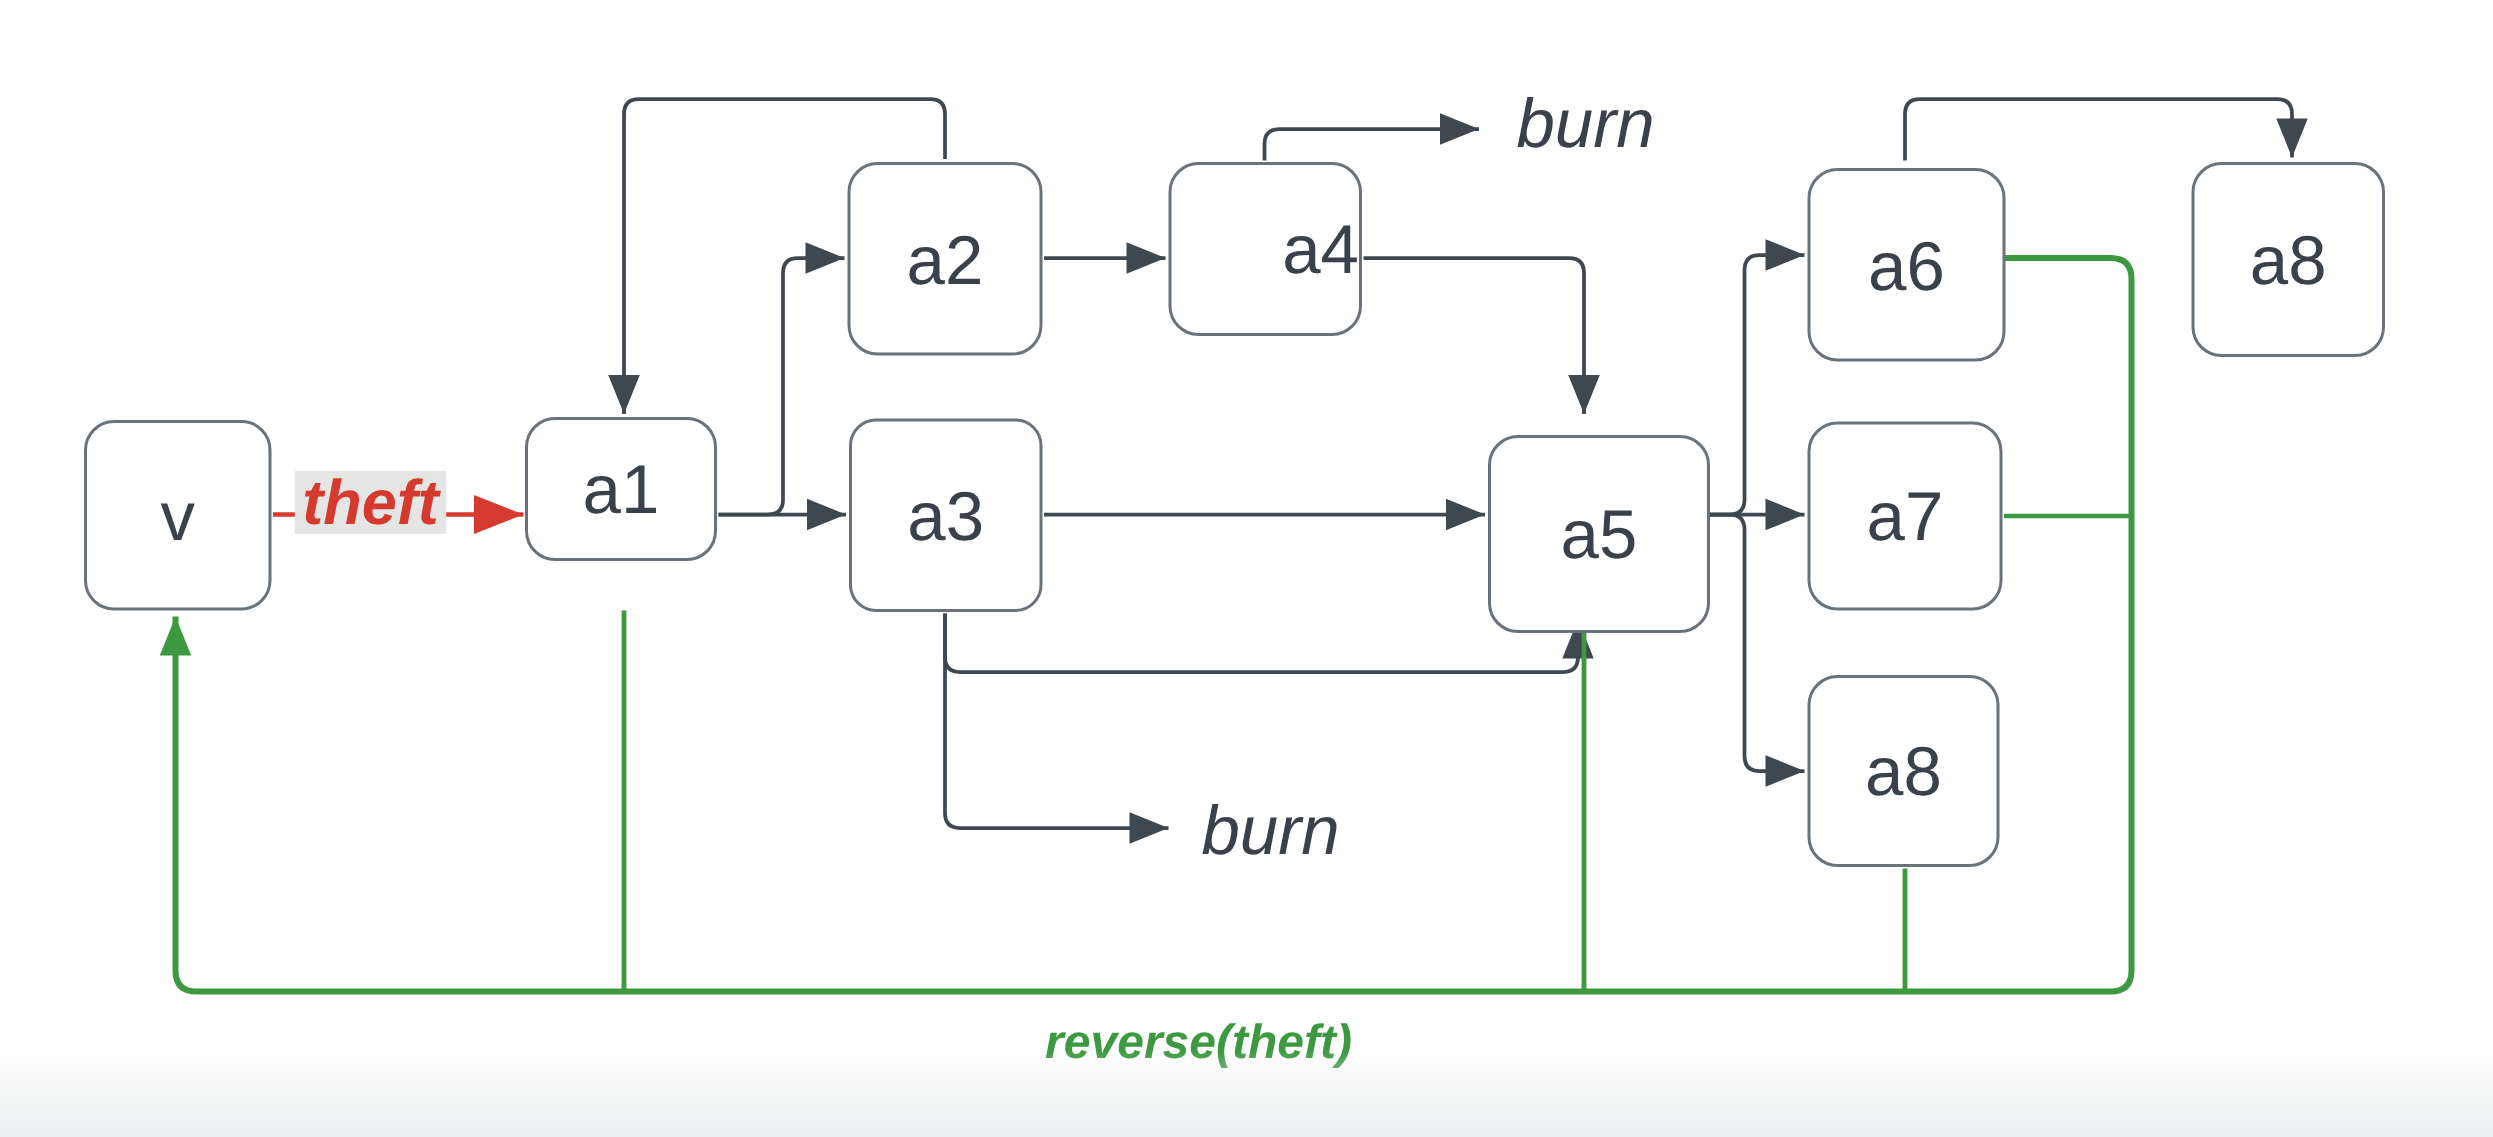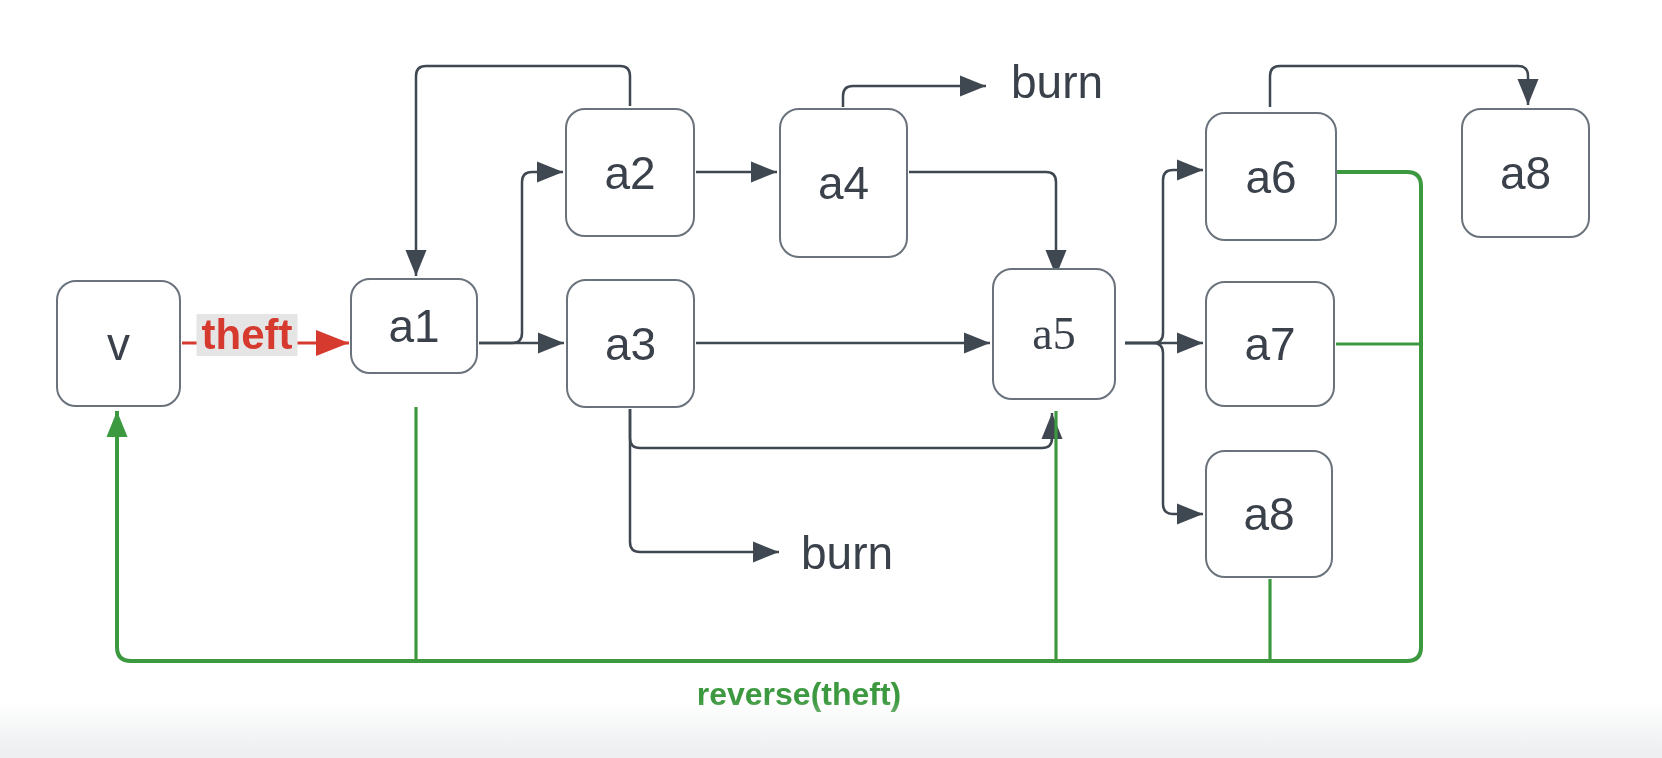--- a/index.html
+++ b/index.html
@@ -20,20 +20,21 @@
     display:flex;align-items:center;justify-content:center;
     font-size:46px;
     color:#3a414b;
     line-height:1;
   }
   .edge-label{
     position:absolute;
     transform:translate(-50%,-50%);
     white-space:nowrap;
     line-height:1;
+    font-style:italic;
   }
   .edge-label.on-line{background:#e5e5e5;padding:0 5px;}
   #bottom-band{
     position:absolute;left:0;bottom:0;width:100%;height:58px;
     background:linear-gradient(to bottom, rgba(238,240,241,0) 0%, #edeff0 90%);
     pointer-events:none;
   }
 </style>
 </head>
 <body>
@@ -80,27 +81,27 @@
   <div id="nodes">
       <div class="node" style="left: 56px; top: 280px; width: 125px; height: 127px;">
         <span>v</span>
       </div>
       <div class="node" style="left: 350px; top: 278px; width: 128px; height: 96px;">
         <span>a1</span>
       </div>
       <div class="node" style="left: 565px; top: 108px; width: 130px; height: 129px;">
         <span>a2</span>
       </div>
-      <div class="node" style="left: 566px; top: 279px; width: 129px; height: 129px;">
+      <div class="node" style="left: 566px; top: 279px; width: 129px; height: 129px; border-radius: 18px;">
         <span>a3</span>
       </div>
-      <div class="node" style="left: 779px; top: 108px; width: 129px; height: 150px;">
+      <div class="node" style="left: 779px; top: 108px; width: 129px; height: 116px; justify-content: flex-end;">
         <span>a4</span>
       </div>
-      <div class="node" style="left: 992px; top: 268px; width: 124px; height: 132px; font-family: Liberation Serif, serif;">
+      <div class="node" style="left: 992px; top: 290px; width: 148px; height: 132px;">
         <span>a5</span>
       </div>
       <div class="node" style="left: 1205px; top: 112px; width: 132px; height: 129px;">
         <span>a6</span>
       </div>
       <div class="node" style="left: 1205px; top: 281px; width: 130px; height: 126px;">
         <span>a7</span>
       </div>
       <div class="node" style="left: 1205px; top: 450px; width: 128px; height: 128px;">
         <span>a8</span>

